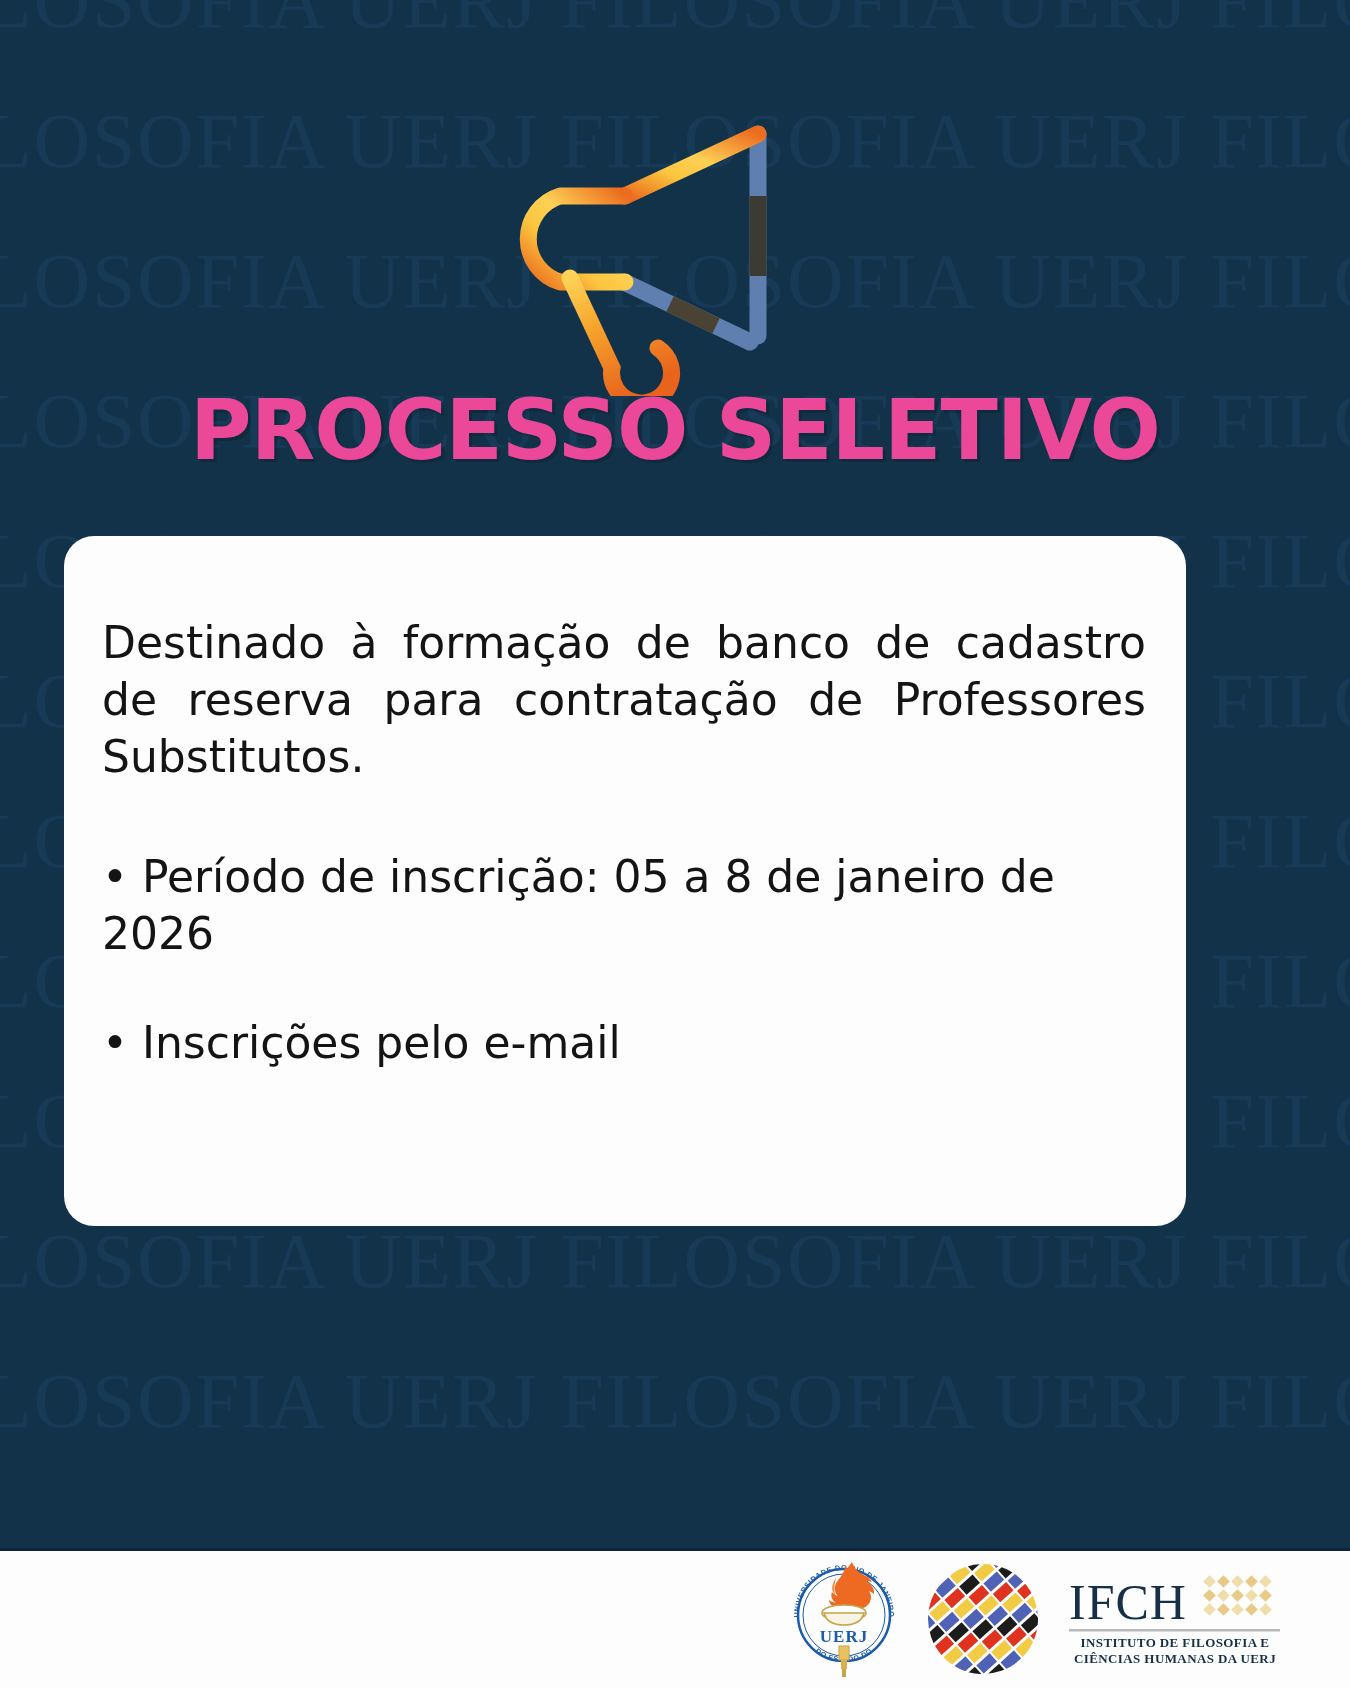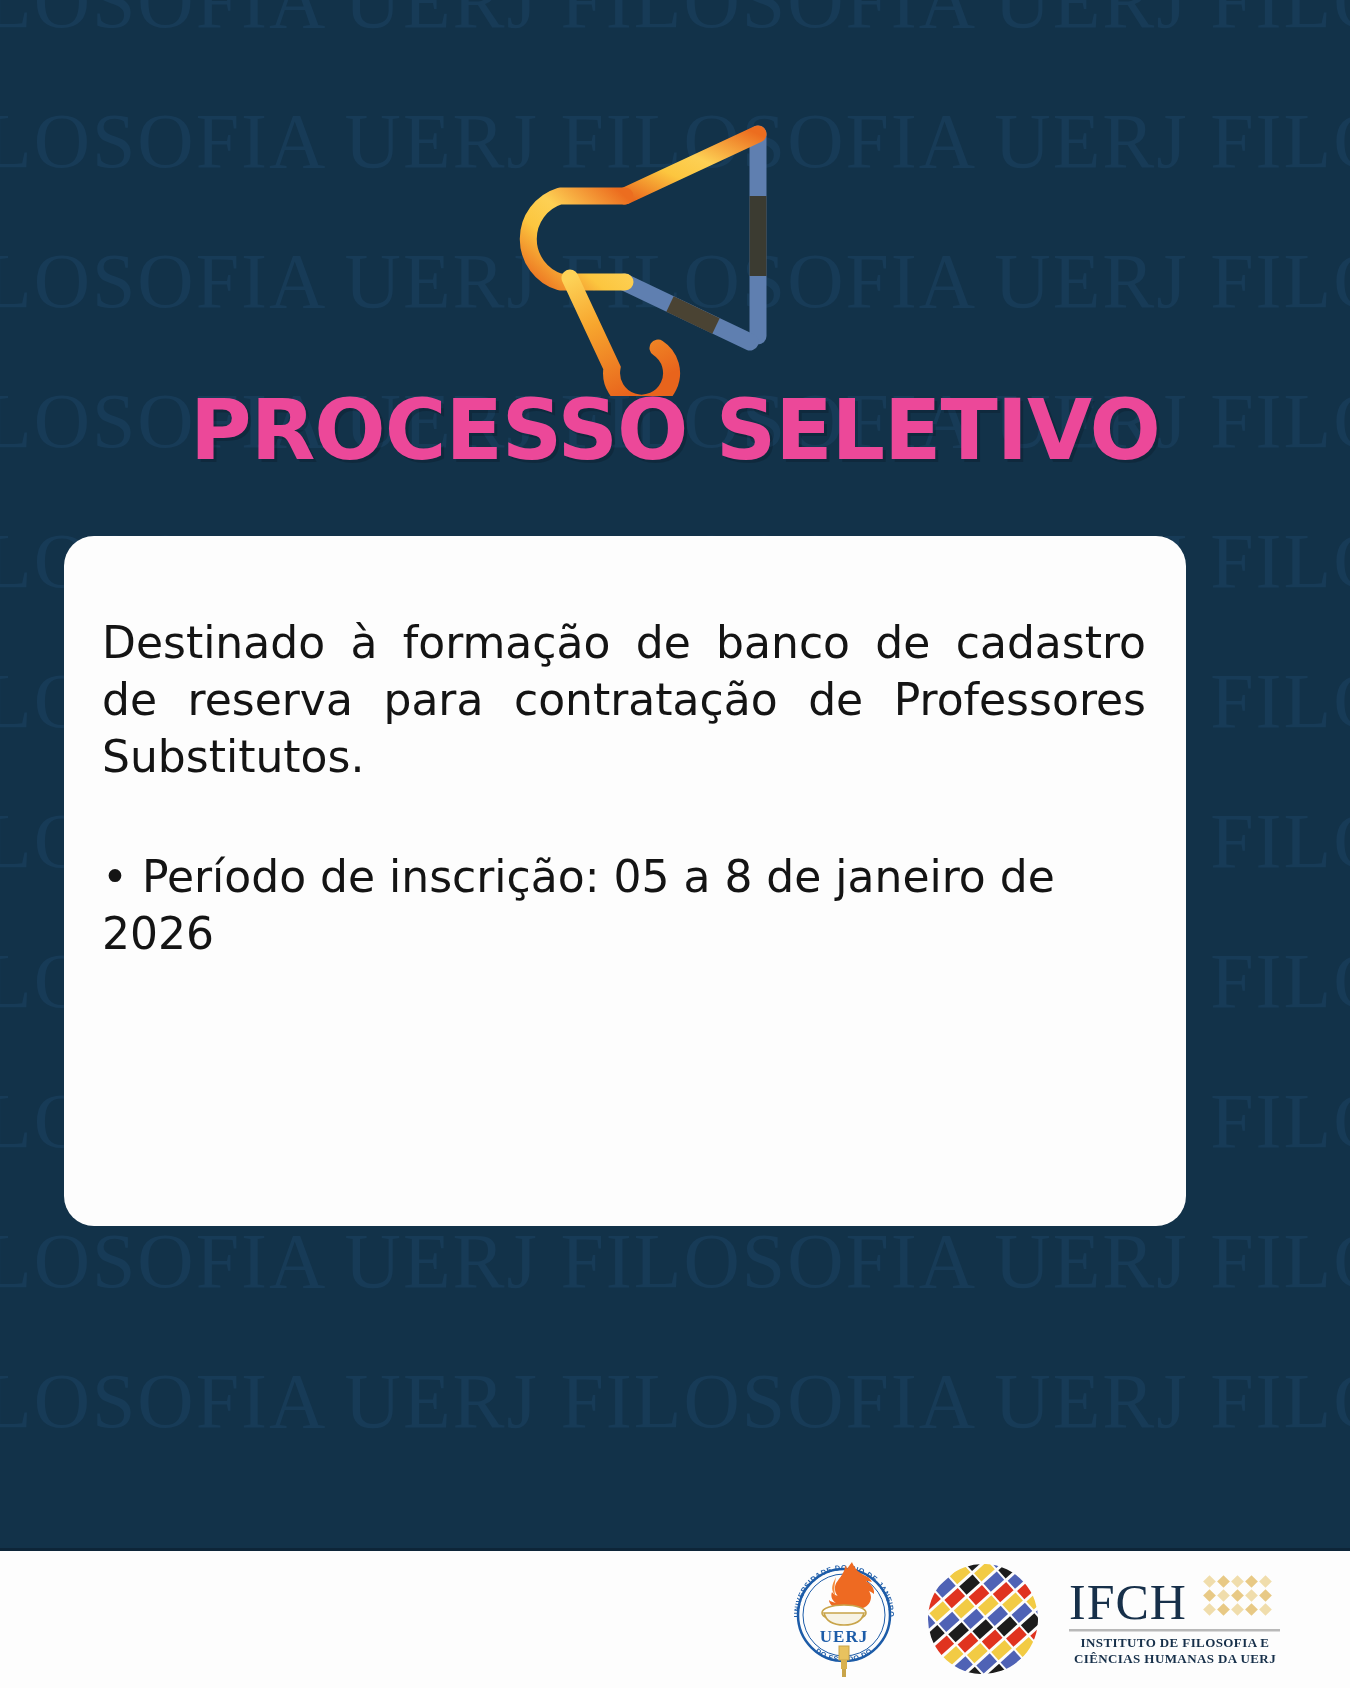--- a/index.html
+++ b/index.html
@@ -157,20 +157,21 @@
     <path d="M108 192 L150 282 A30 30 0 1 0 196 262" stroke="url(#gHandle)" stroke-width="17" stroke-linecap="round" fill="none"></path>
   </svg>
 
   <div id="title">PROCESSO SELETIVO</div>
 
   <div id="card">
     <div class="body-para justified">Destinado à formação de banco de cadastro de reserva para contratação de Professores Substitutos.</div>
     <div class="gap-1"></div>
     <div class="body-para">• Período de inscrição: 05 a 8 de janeiro de 2026</div>
     <div class="gap-2"></div>
+    <div class="body-para">• Inscrições pelo e-mail</div>
   </div>
 
   <div id="footer">
     <div id="footer-logos">
 
       <div class="logo-box">
         <svg id="uerj-seal" viewBox="0 0 110 124" xmlns="http://www.w3.org/2000/svg">
           <defs>
             <path id="ringPath" d="M55 108 A47 47 0 1 1 55 108.01" fill="none"></path>
             <path id="ringTop" d="M10 58 A45 45 0 0 1 100 58" fill="none"></path>

